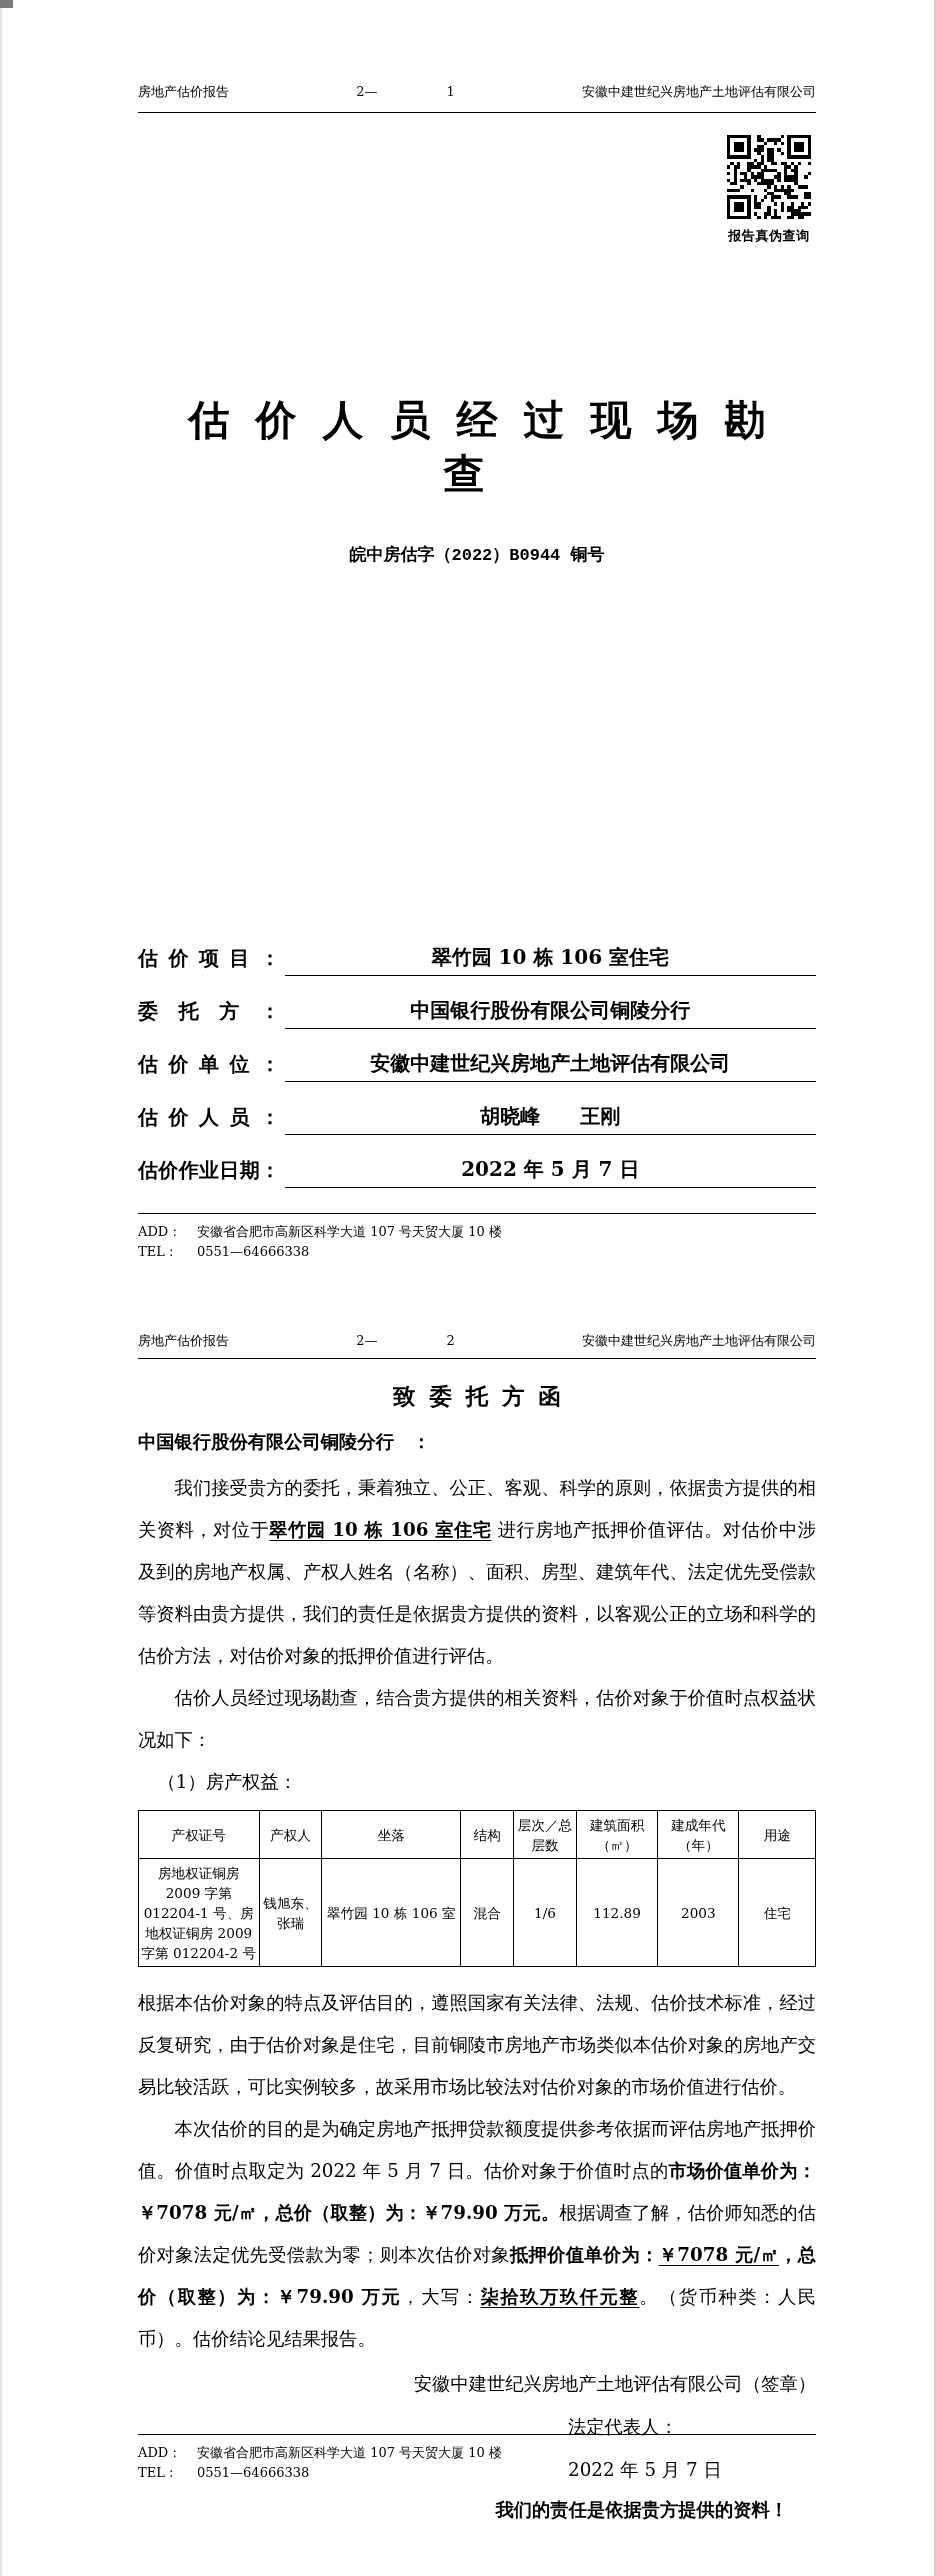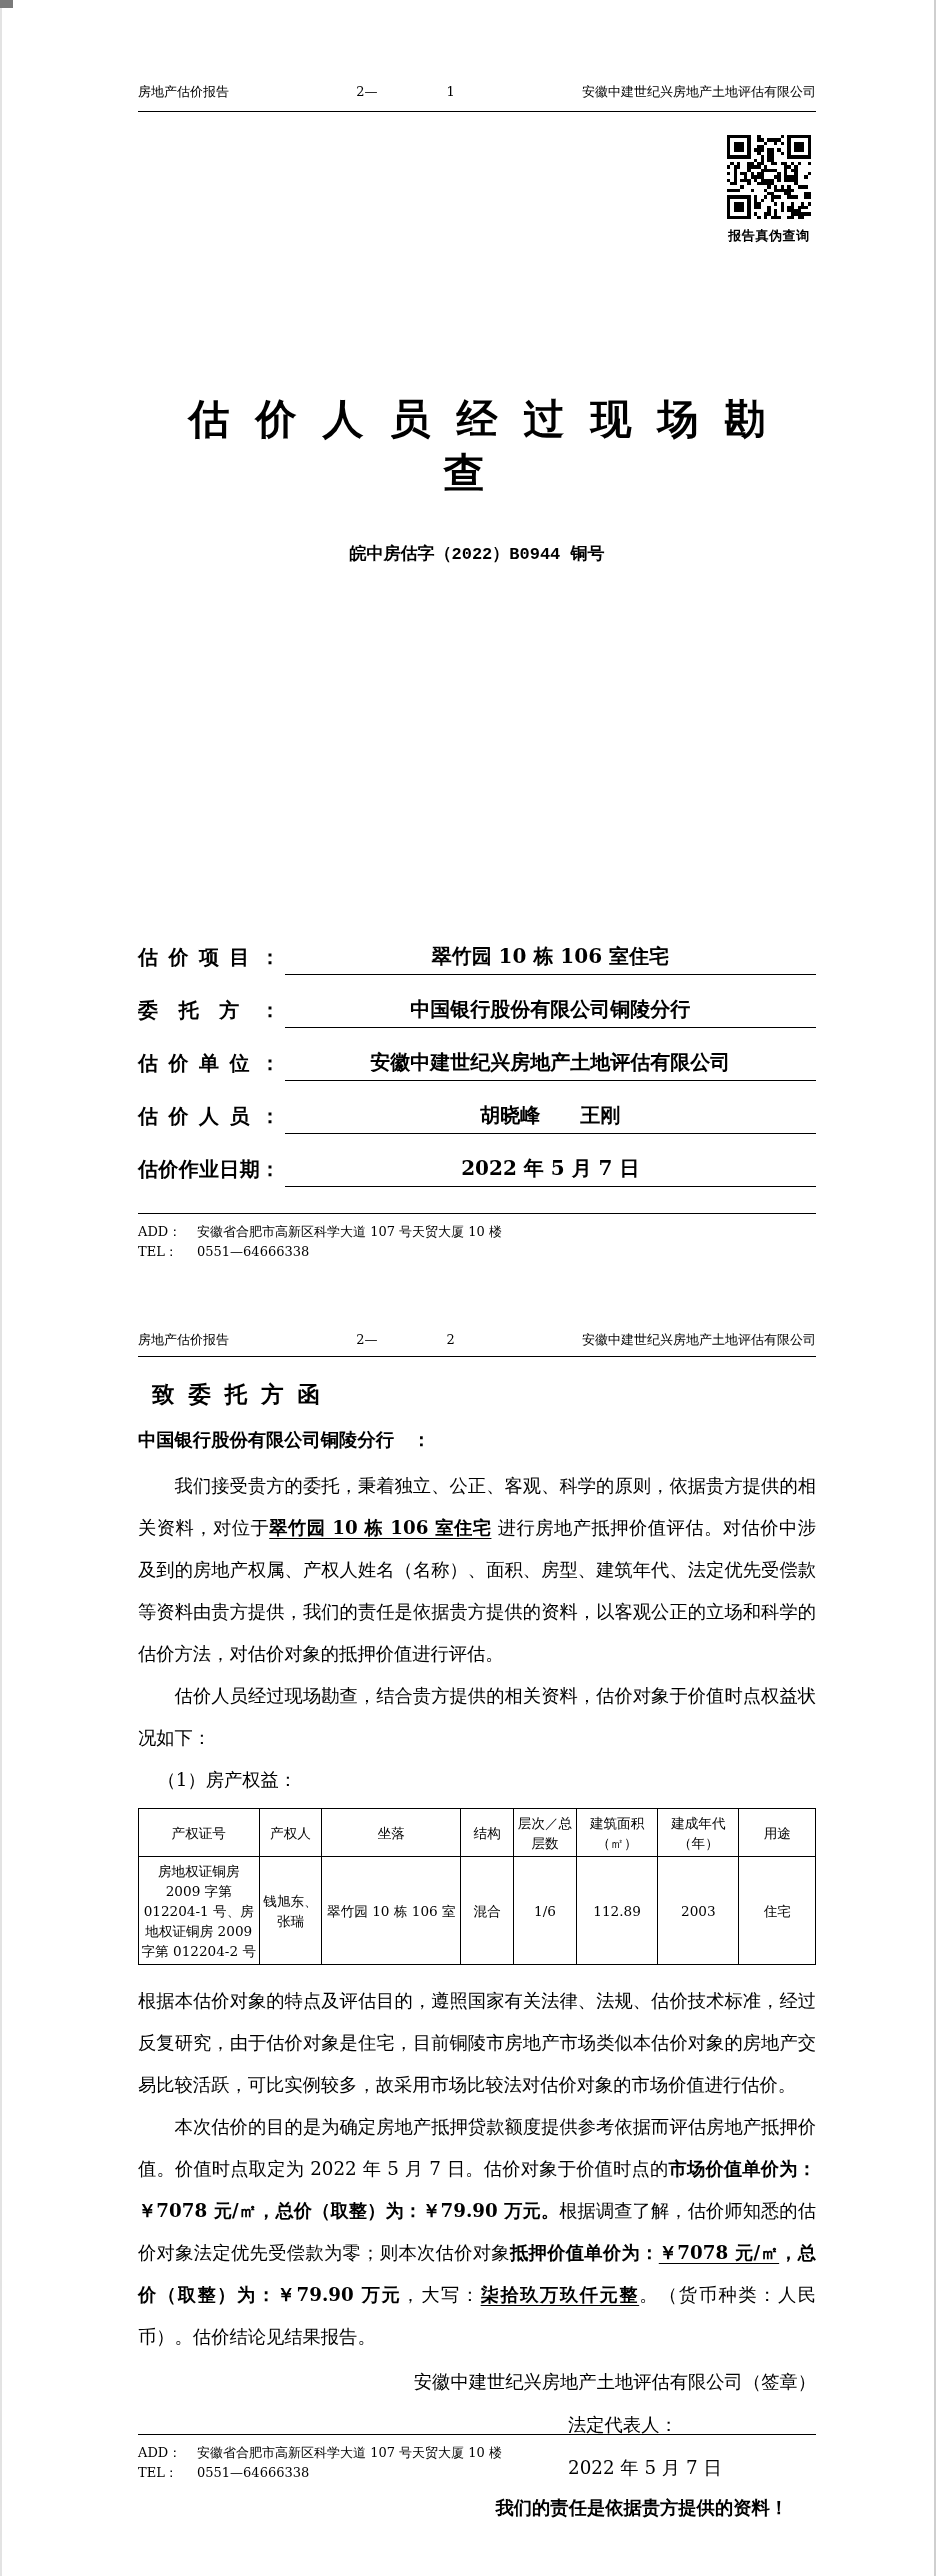--- a/index.html
+++ b/index.html
@@ -15,21 +15,21 @@
   .edge-left  { position:absolute; left:0; top:0; width:1.8px; height:100%; background:#e3e3e3; }
   .edge-right { position:absolute; right:0; top:0; width:3.5px; height:100%; background:#cfcfcf; }
   .corner-mark{ position:absolute; left:0; top:0; width:13px; height:7.7px; background:#7a7a7a; }
 
   .flow { padding:0 121px 0 138px; }
 
   
   .pg-header { display:flex; align-items:baseline; font-size:13px; line-height:17.7px; }
   .pg-header.first { margin-top:83px; }
   .pg-header.second { margin-top:144px; }
-  .ph-left { flex:none; }
+  .ph-left { flex:none;font-family:Liberation Mono, monospace; }
   .ph-center { flex:1; text-align:center; }
   .ph-center .pt { margin-right:65px; }
   .ph-right { flex:none; }
   .head-rule { border:none; border-top:1.2px solid #000; margin-top:10.6px; }
   .head-rule.second { margin-top:7px; }
 
   
   .main-title {
     margin-top:280px; text-align:center; font-weight:bold;
     font-size:41px; line-height:54px; letter-spacing:26px; text-indent:26px;
@@ -55,21 +55,21 @@
   
   .abs-footer { position:absolute; left:138px; right:121px; font-size:13px; }
   .abs-footer.f1 { top:1213px; }
   .abs-footer.f2 { top:2434px; }
   .foot-rule { border:none; border-top:1.2px solid #000; margin-bottom:8.3px; }
   .foot-row { display:flex; line-height:20px; }
   .foot-label { flex:none; width:59px; }
 
   
   .letter-title {
-    margin-top:20px; font-weight:bold;
+    margin-top:20px; text-align:center; font-weight:bold;
     font-size:22.4px; line-height:34px; letter-spacing:14px; text-indent:14px;
   }
   .salutation { margin-top:14px; font-weight:bold; font-size:18.3px; line-height:29.5px; }
   .para { font-size:18.3px; line-height:42px; text-align:justify; text-justify:inter-ideograph; }
   .indent { text-indent:2em; }
   .para.first { margin-top:10.6px; }
   .rights-heading { font-size:18.3px; line-height:42px; text-indent:19.5px; }
   .b { font-weight:bold; }
   .u { text-decoration:underline; text-underline-offset:4.1px; text-decoration-thickness:1.2px; }
 

